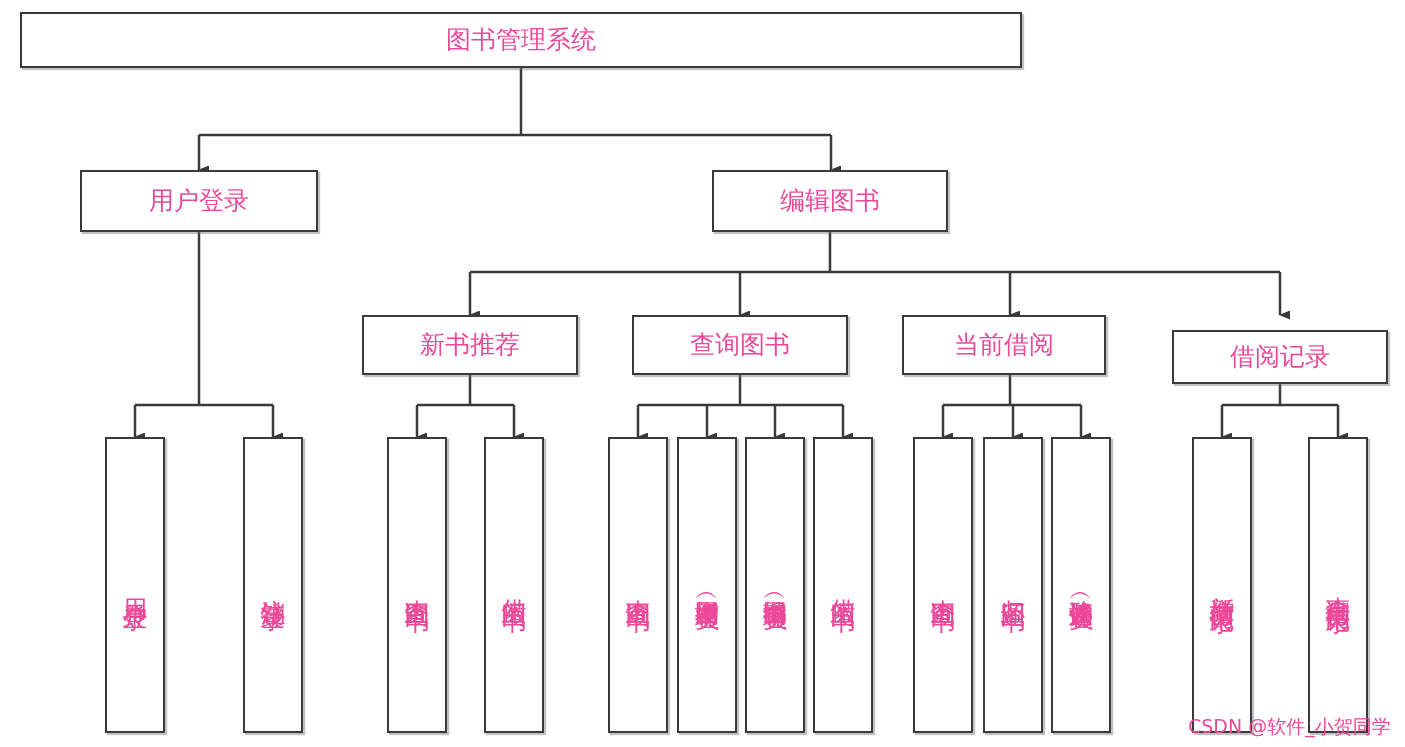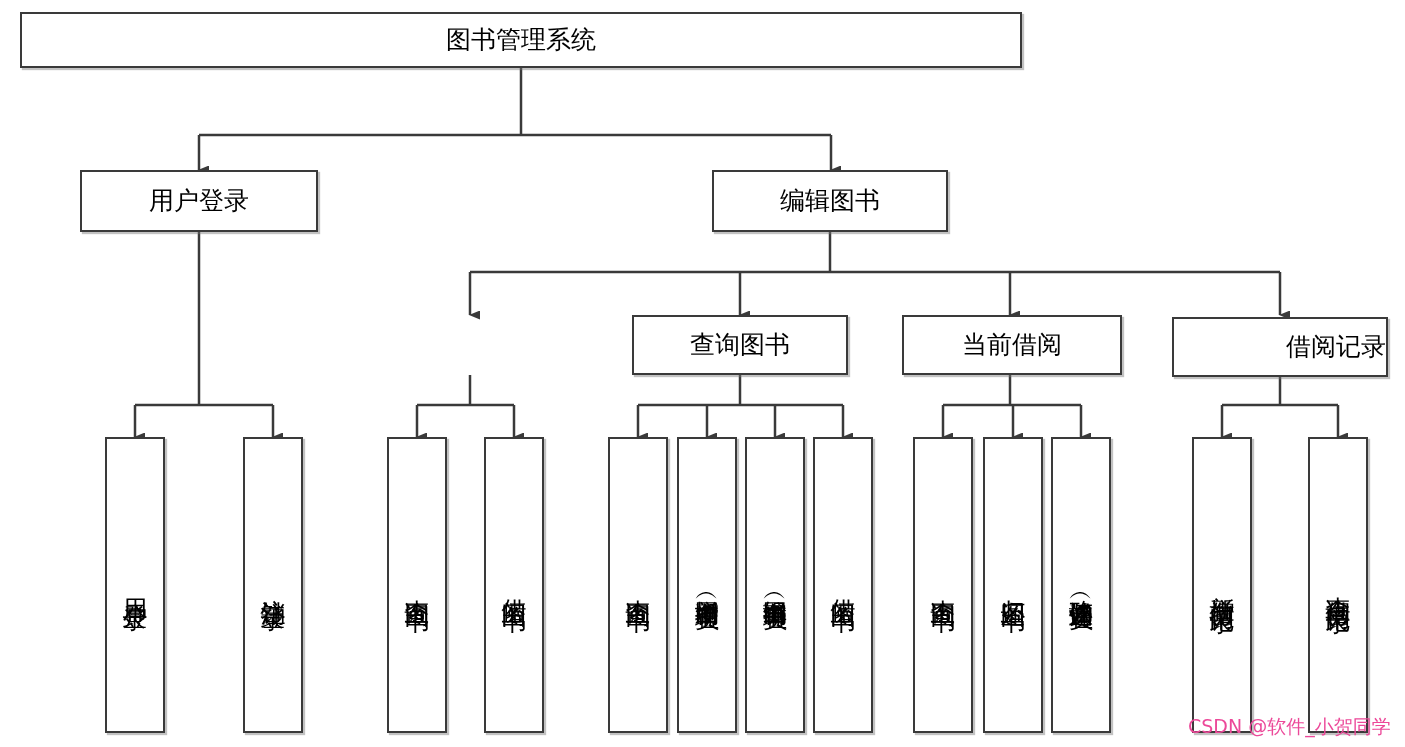--- a/index.html
+++ b/index.html
@@ -31,21 +31,21 @@
     box-sizing: border-box;
     background: #ffffff;
     border: 2px solid #3a3a3a;
     box-shadow: 2px 2px 1px rgba(120,120,120,0.45);
     display: flex;
     align-items: center;
     justify-content: center;
     overflow: hidden;
   }
   .node-label {
-    color: #000000;
+    color: #ec4899;
     text-align: center;
     line-height: 1.1;
     white-space: nowrap;
   }
   .node.horizontal .node-label {
     font-size: 25px;
   }
   .node.root .node-label {
     font-size: 25px;
   }
@@ -132,27 +132,30 @@
     <span class="node-label">图书管理系统</span>
   </div>
 
   <div class="node horizontal" style="left:80px; top:170px; width:238px; height:62px;">
     <span class="node-label">用户登录</span>
   </div>
   <div class="node horizontal" style="left:712px; top:170px; width:236px; height:62px;">
     <span class="node-label">编辑图书</span>
   </div>
 
+  <div class="node horizontal" style="left:362px; top:315px; width:216px; height:60px;">
+    <span class="node-label">新书推荐</span>
+  </div>
   <div class="node horizontal" style="left:632px; top:315px; width:216px; height:60px;">
     <span class="node-label">查询图书</span>
   </div>
-  <div class="node horizontal" style="left:902px; top:315px; width:220px; height:60px;">
+  <div class="node horizontal" style="left:902px; top:315px; width:204px; height:60px;">
     <span class="node-label">当前借阅</span>
   </div>
-  <div class="node horizontal" style="left:1172px; top:317px; width:216px; height:60px;justify-content:flex-end;">
+  <div class="node horizontal" style="left:1172px; top:330px; width:216px; height:54px;">
     <span class="node-label">借阅记录</span>
   </div>
 
   <div class="node vertical" style="left:105px; top:437px; width:60px; height:296px;">
     <span class="node-label">用户登录</span>
   </div>
   <div class="node vertical" style="left:243px; top:437px; width:60px; height:296px;">
     <span class="node-label">注销登录</span>
   </div>
 

